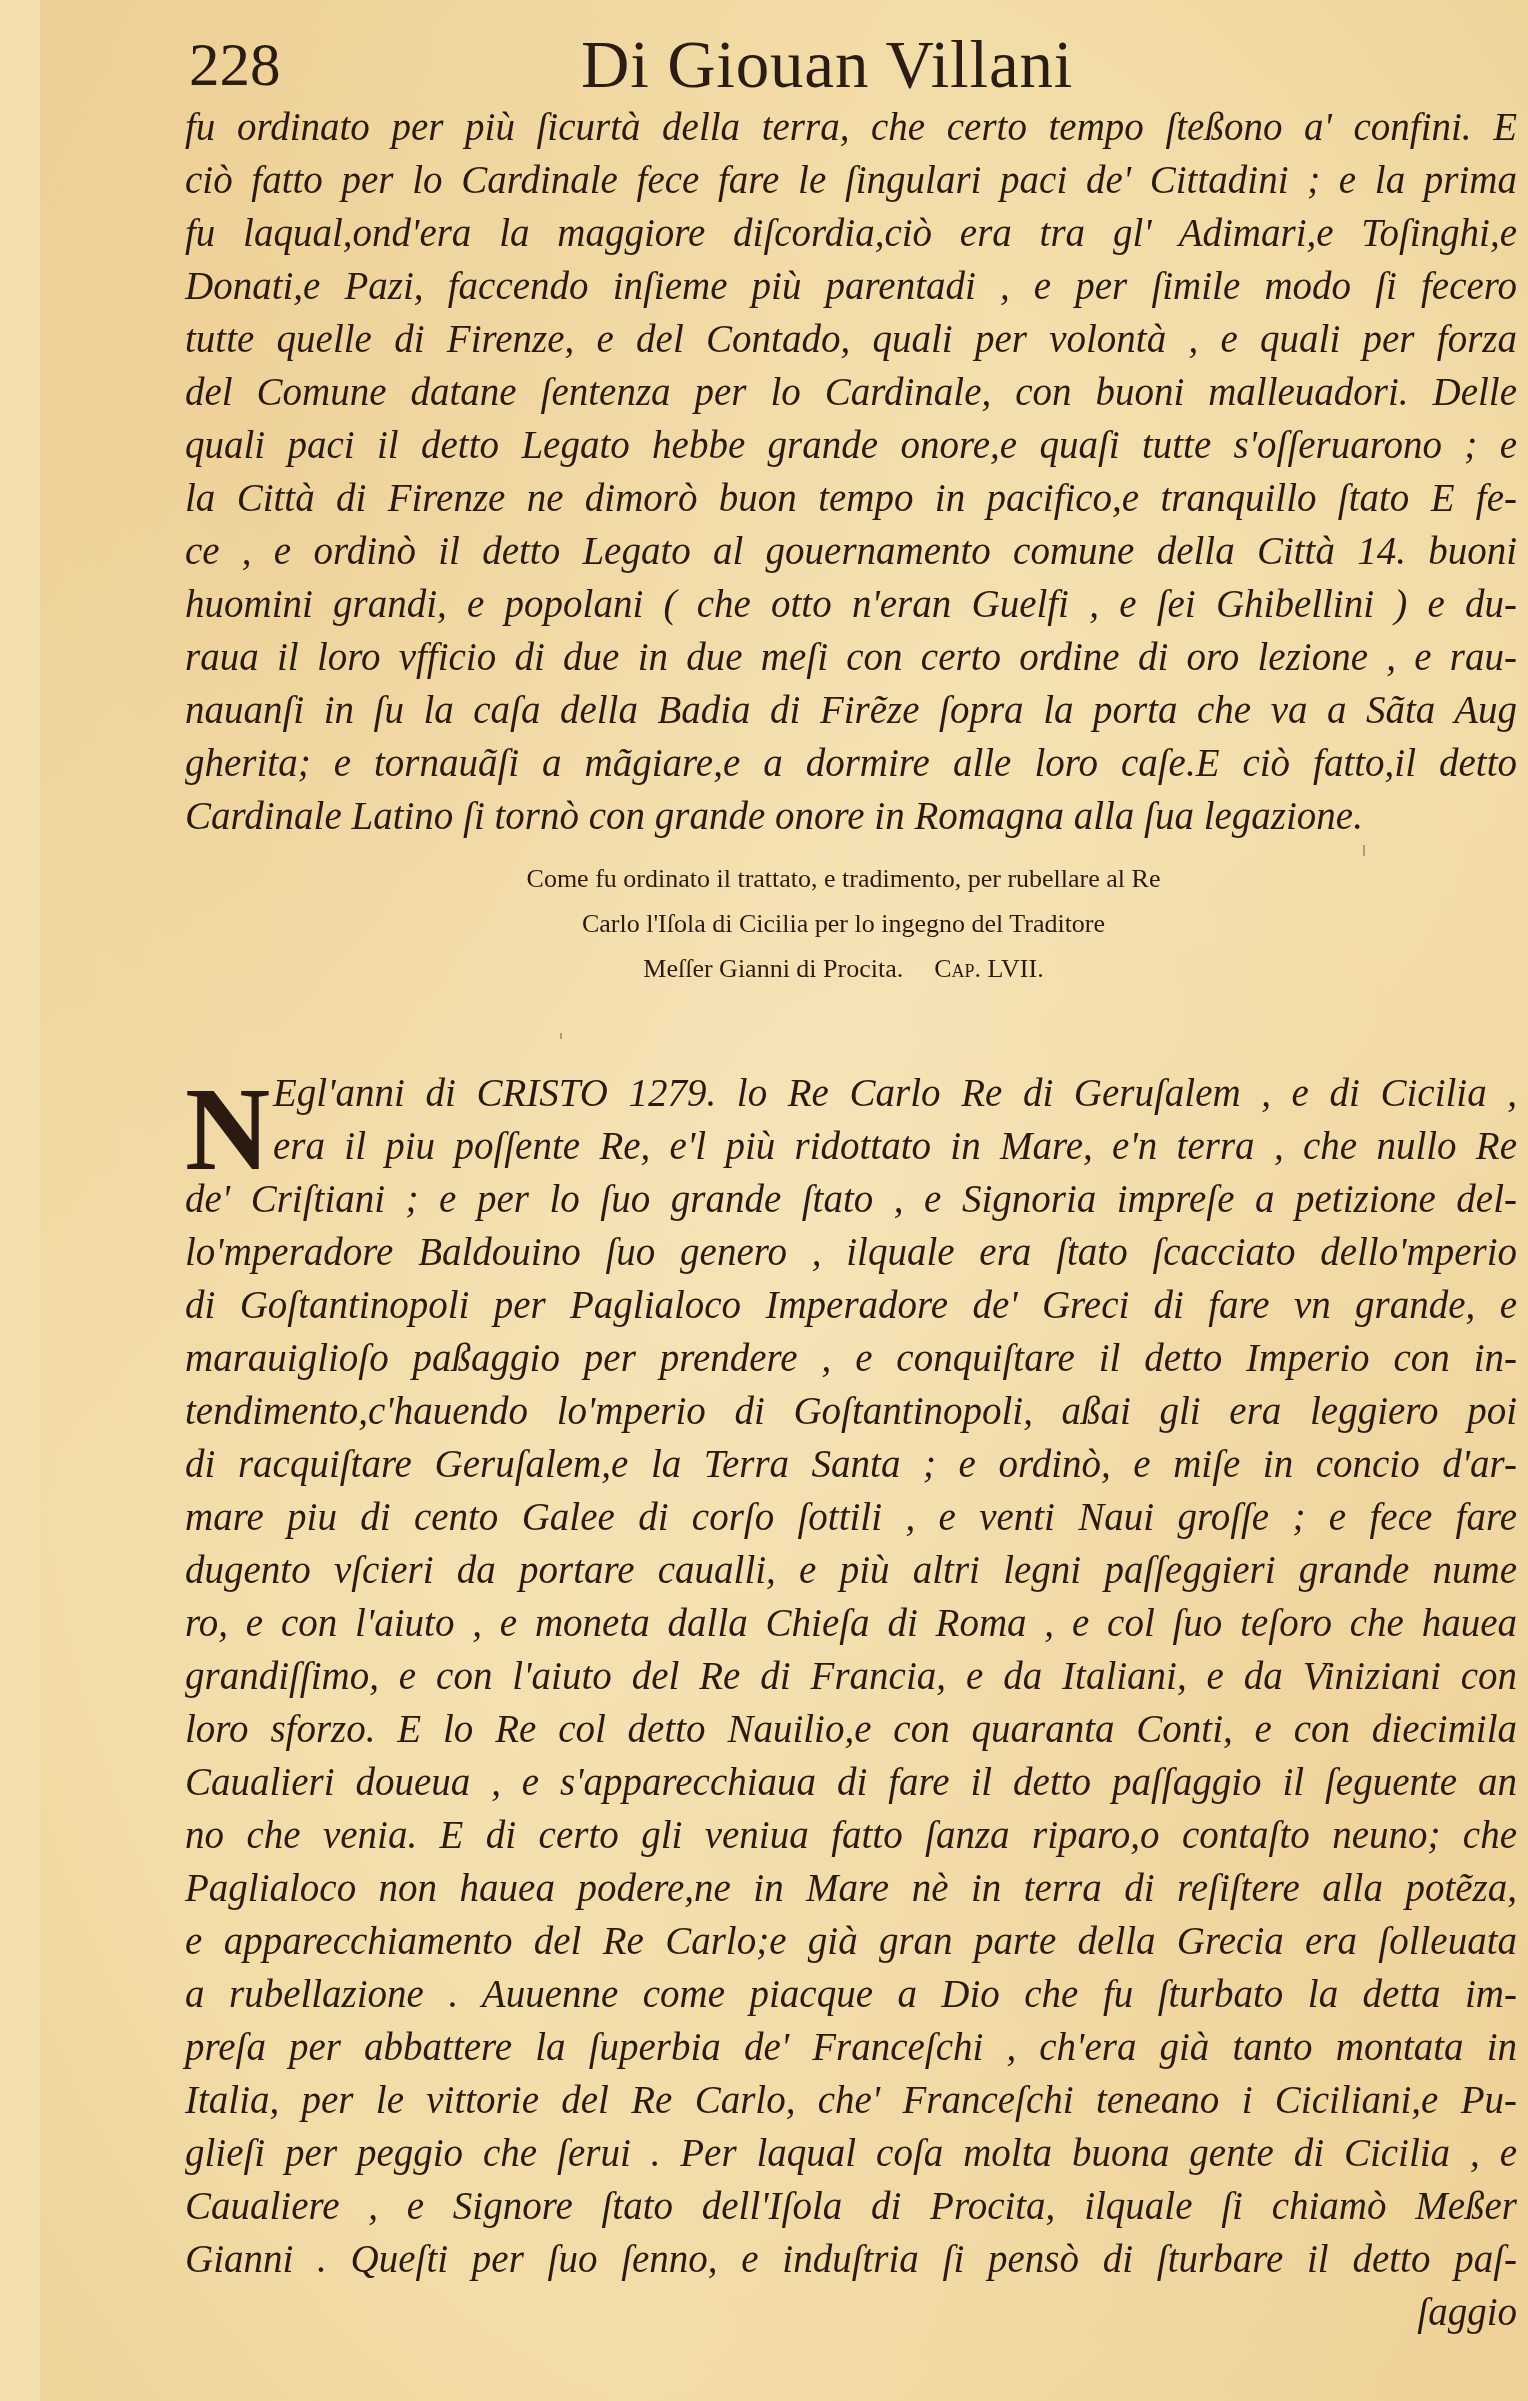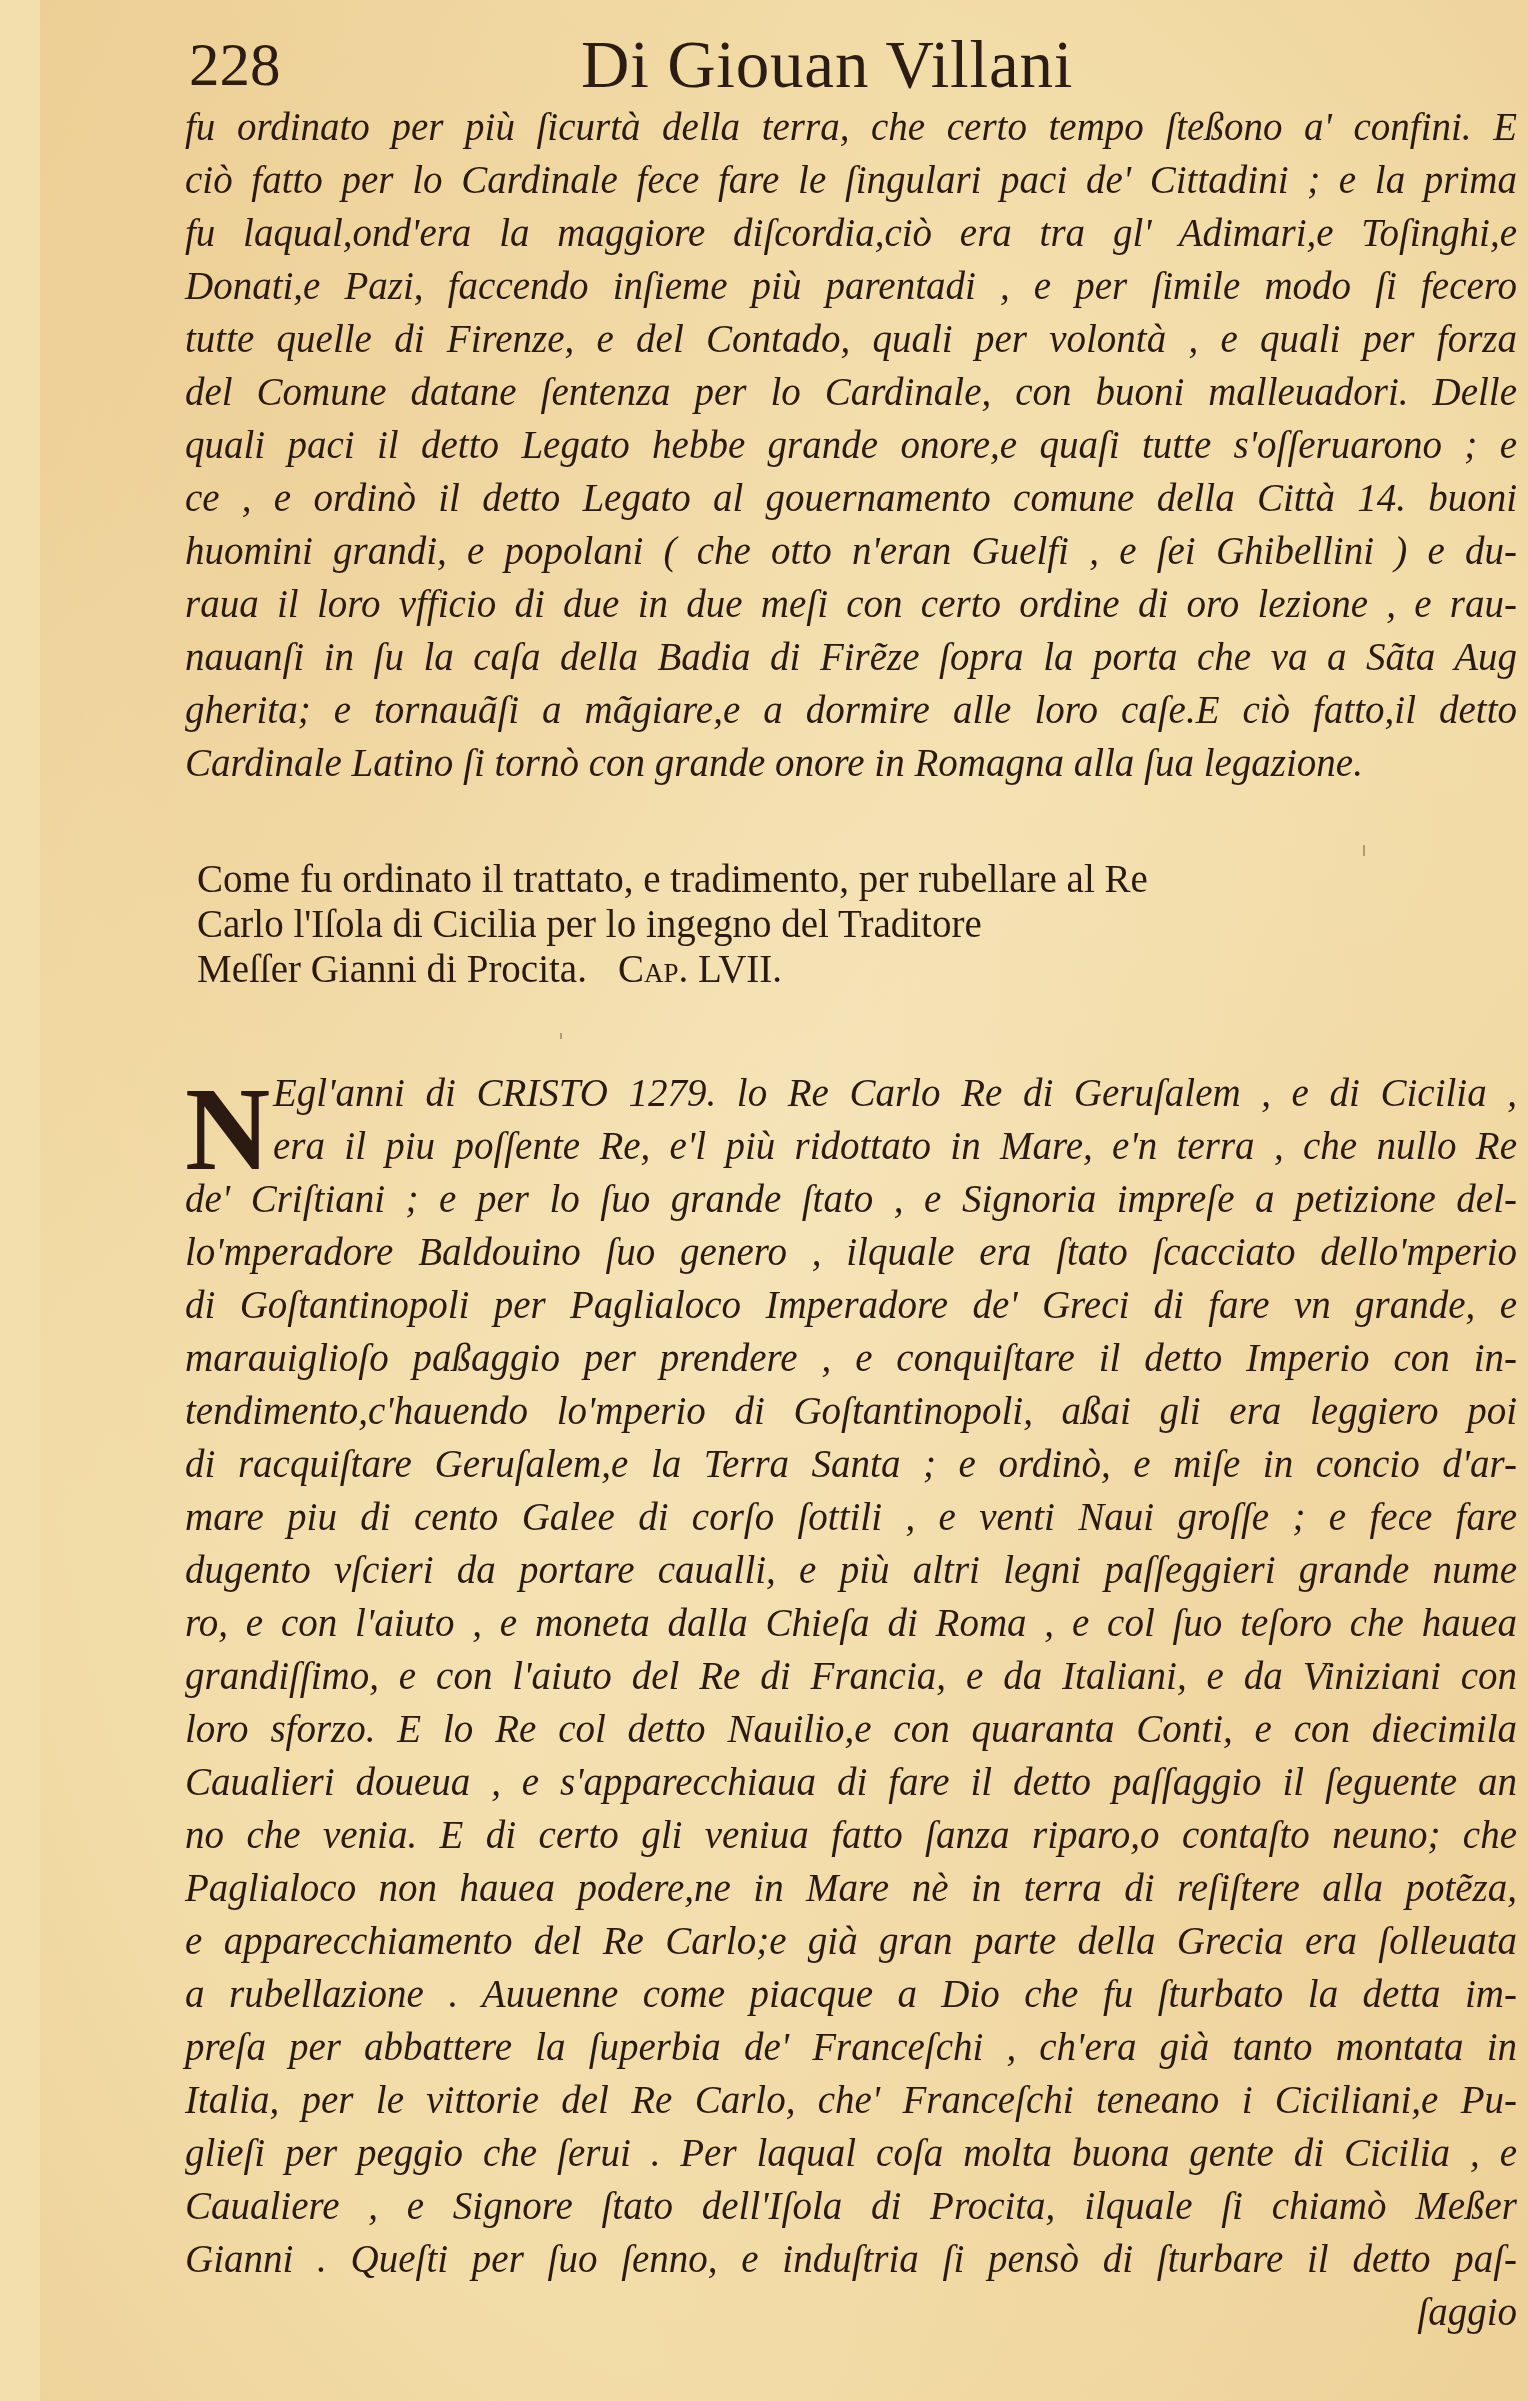--- a/index.html
+++ b/index.html
@@ -75,23 +75,23 @@
       text-align-last: right;
     }
     .para1 { top: 100px; }
     .chapter-heading {
       position: absolute;
       top: 856px;
       left: 157px;
       width: 1293px;
       font-family: "Liberation Serif", serif;
       font-style: normal;
-      font-size: 39px;
+      font-size: 26px;
       color: #2a1a12;
-      text-align: left;
+      text-align: center;
     }
     .chapter-heading .hline {
       display: block;
       height: 45px;
       line-height: 45px;
       white-space: nowrap;
     }
     .cap-label {
       font-variant: small-caps;
       margin-left: 31px;
@@ -128,20 +128,21 @@
   </div>
 
   <div class="body-text para1">
     <span class="line">fu ordinato per più ſicurtà della terra, che certo tempo ſteßono a' confini. E</span>
     <span class="line">ciò fatto per lo Cardinale fece fare le ſingulari paci de' Cittadini ; e la prima</span>
     <span class="line">fu laqual,ond'era la maggiore diſcordia,ciò era tra gl' Adimari,e Toſinghi,e</span>
     <span class="line">Donati,e Pazi, faccendo inſieme più parentadi , e per ſimile modo ſi fecero</span>
     <span class="line">tutte quelle di Firenze, e del Contado, quali per volontà , e quali per forza</span>
     <span class="line">del Comune datane ſentenza per lo Cardinale, con buoni malleuadori. Delle</span>
     <span class="line">quali paci il detto Legato hebbe grande onore,e quaſi tutte s'oſſeruarono ; e</span>
+    <span class="line">la Città di Firenze ne dimorò buon tempo in pacifico,e tranquillo ſtato E fe-</span>
     <span class="line">ce , e ordinò il detto Legato al gouernamento comune della Città 14. buoni</span>
     <span class="line">huomini grandi, e popolani ( che otto n'eran Guelfi , e ſei Ghibellini ) e du-</span>
     <span class="line">raua il loro vfficio di due in due meſi con certo ordine di oro lezione , e rau-</span>
     <span class="line">nauanſi in ſu la caſa della Badia di Firẽze ſopra la porta che va a Sãta Aug</span>
     <span class="line">gherita; e tornauãſi a mãgiare,e a dormire alle loro caſe.E ciò fatto,il detto</span>
     <span class="line last">Cardinale Latino ſi tornò con grande onore in Romagna alla ſua legazione.</span>
   </div>
 
   <div class="margin-mark" style="left:1323px; top:845px;"></div>
 

